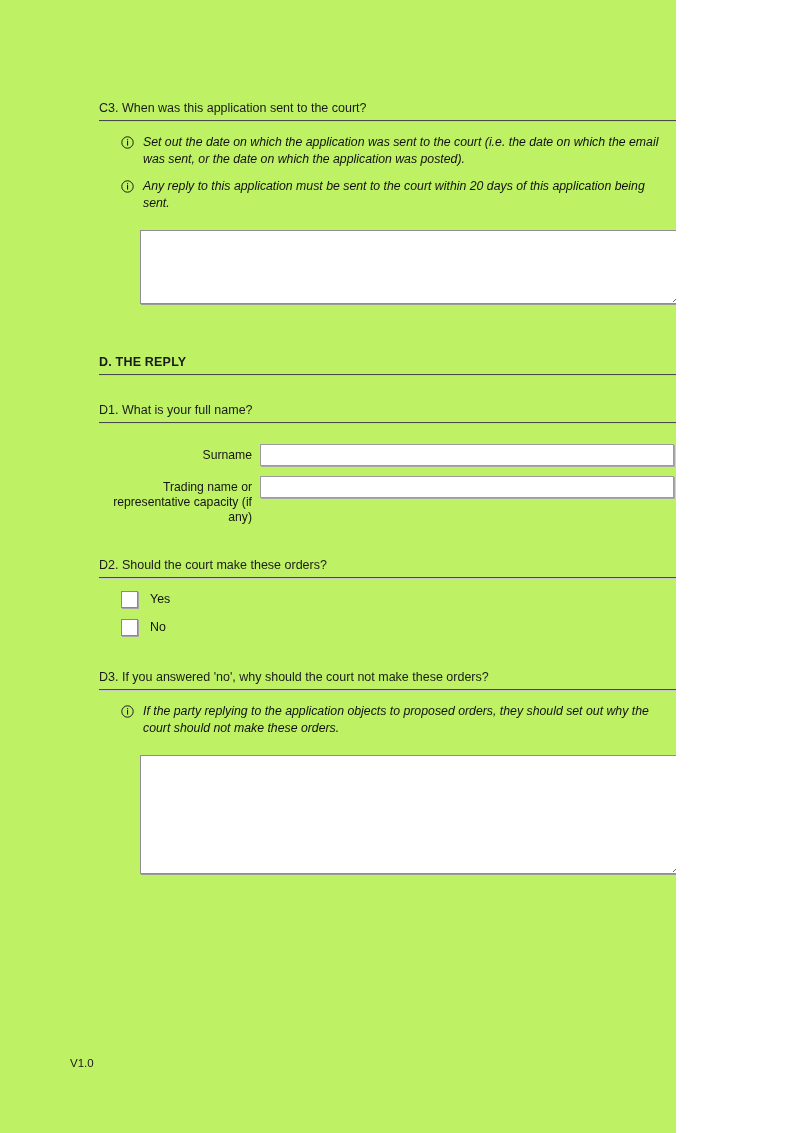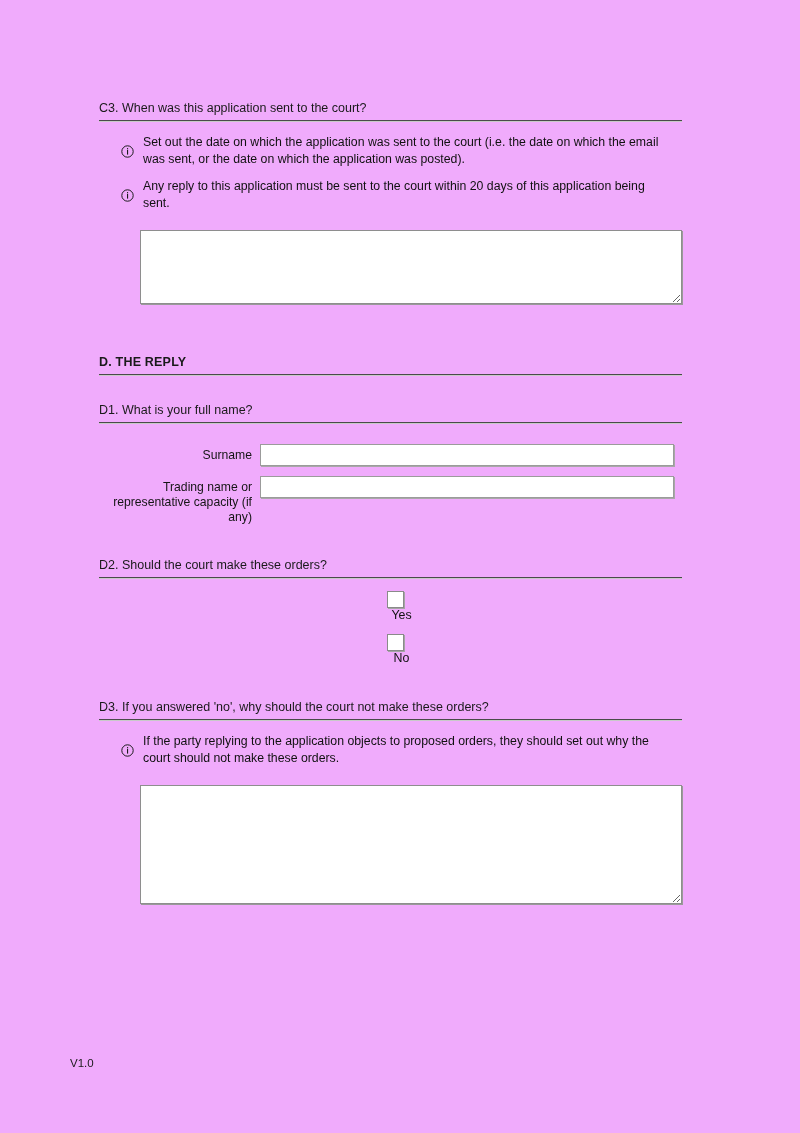--- a/index.html
+++ b/index.html
@@ -2,23 +2,23 @@
 <html><head>
 <meta charset="utf-8">
 <style>
   html, body {
     margin: 0;
     padding: 0;
     background: #ffffff;
   }
   .page {
     position: relative;
-    width: 800px;
+    width: 676px;
     height: 1133px;
-    background: #f0abfc;
+    background: #bef264;
     font-family: "Liberation Sans", sans-serif;
     color: #000000;
     overflow: hidden;
   }
 
   
   .content {
     position: absolute;
     left: 99px;
     top: 100px;
@@ -42,24 +42,25 @@
     height: 0;
     border-top: 1.2px solid #4a4a4a;
     border-bottom: 1px solid #c9c9c9;
     width: 583px;
     margin-bottom: 12px;
   }
 
   
   .note {
     display: flex;
-    align-items: center;
+    align-items: flex-start;
     margin-left: 22px;
     margin-bottom: 11px;
     width: 545px;
+    font-style: italic;
   }
   .note-icon {
     flex: 0 0 auto;
     width: 13px;
     height: 13px;
     margin-top: 2px;
     margin-right: 9px;
     position: relative;
   }
   .note-icon svg { display: block; }
@@ -109,21 +110,20 @@
     color: #000;
     outline: none;
   }
 
   
   .check-row {
     display: flex;
     align-items: center;
     margin-left: 22px;
     margin-bottom: 11px;
-    flex-direction: column;
   }
   .checkbox {
     width: 17px;
     height: 17px;
     border: 1px solid #8a8a8a;
     box-shadow: 1px 1px 0 0 #a5a5a5;
     background: #ffffff;
     box-sizing: border-box;
     margin-right: 12px;
   }

